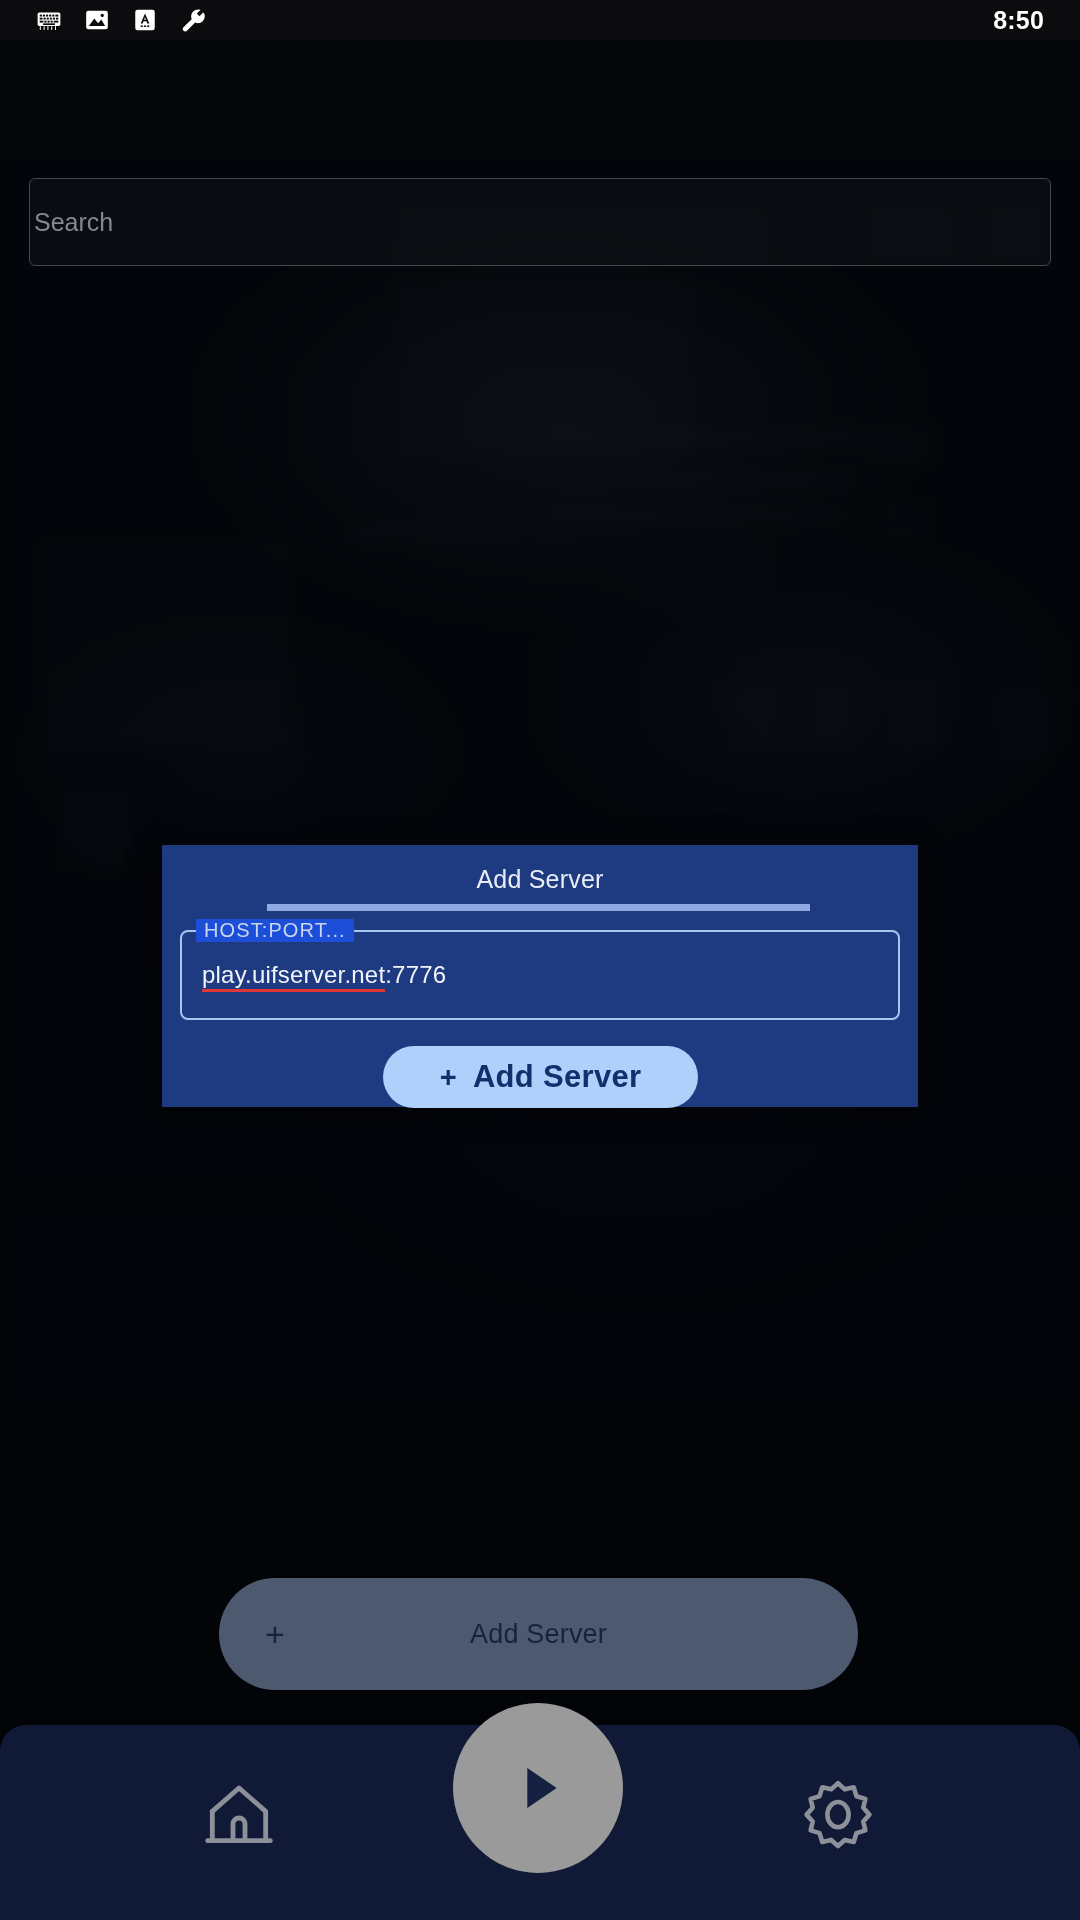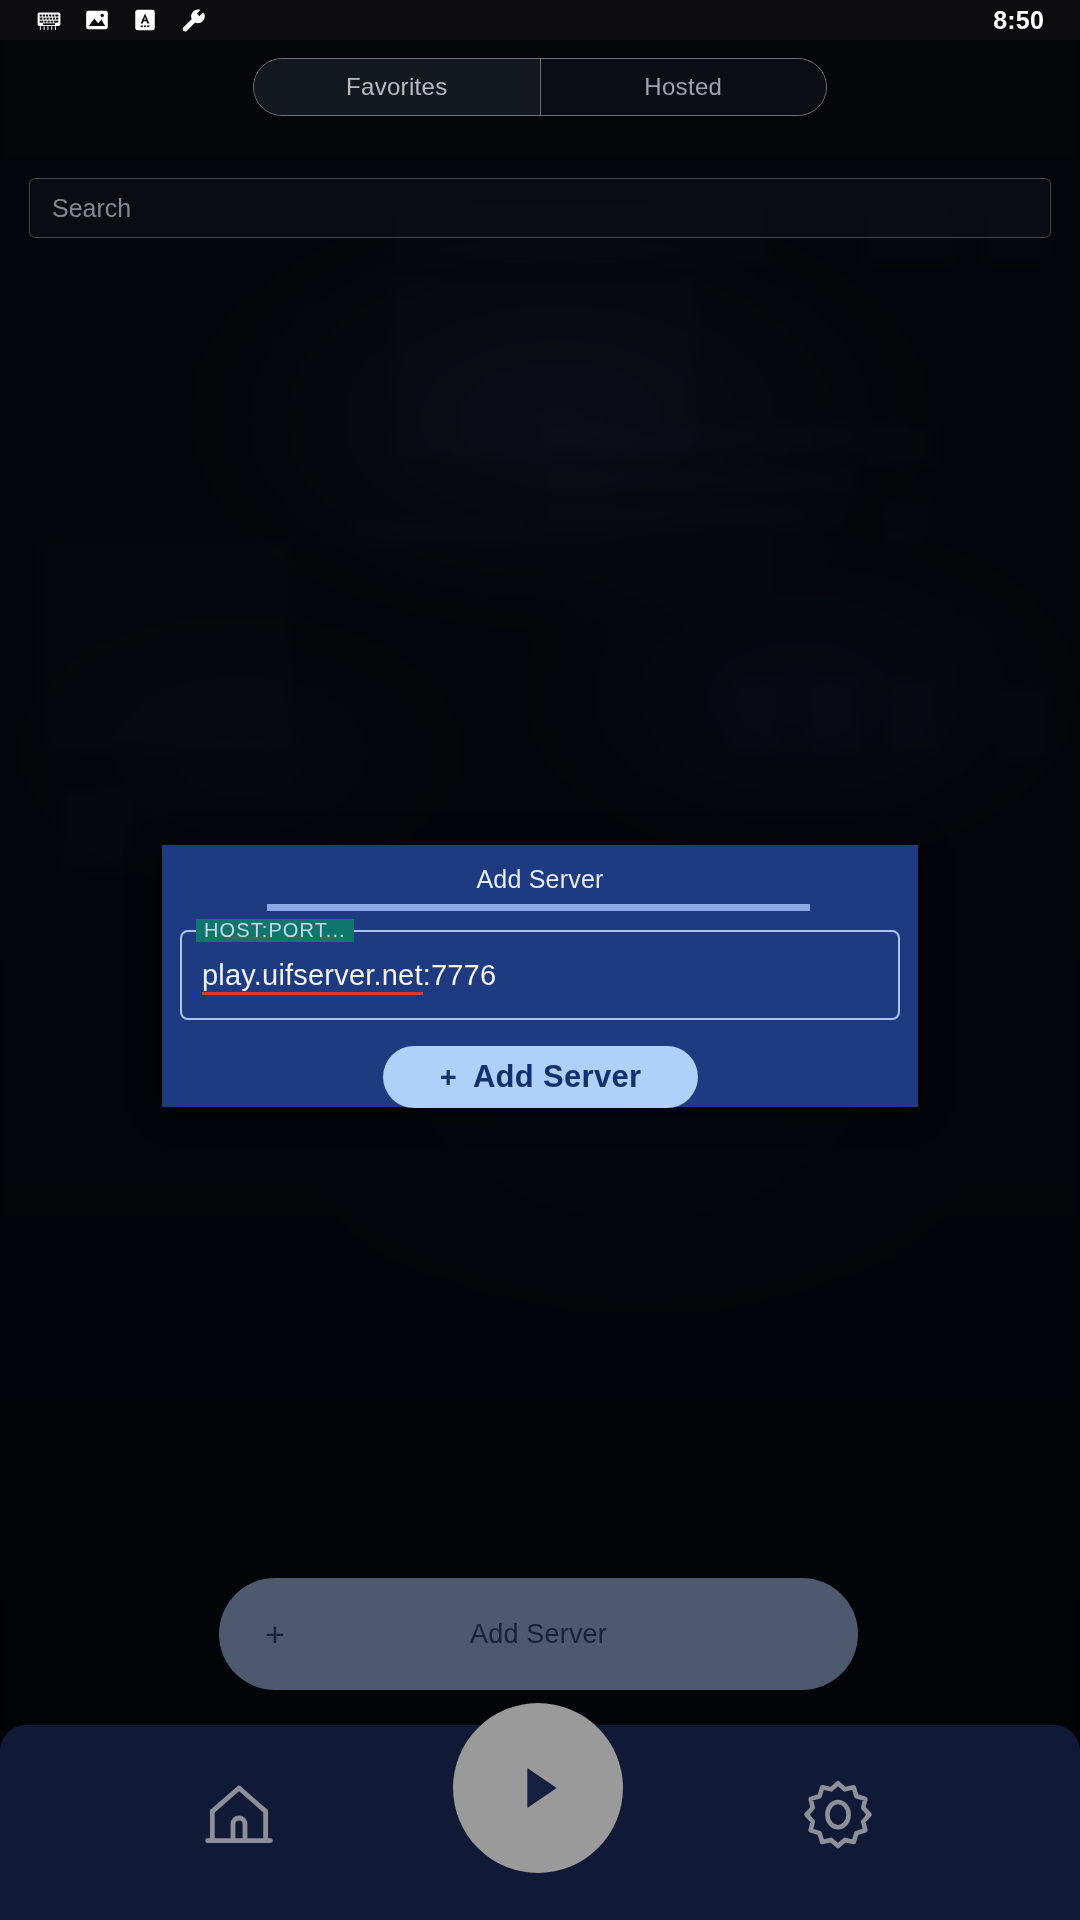--- a/index.html
+++ b/index.html
@@ -86,26 +86,26 @@
   .tab.inactive {
     background: rgba(20,22,28,0.55);
     color: #9fa3ab;
     border-left: 1px solid #6d7078;
   }
 
   
   #search-field {
     position: absolute;
     top: 178px; left: 29px;
-    width: 1022px; height: 60px;
+    width: 1022px; height: 88px;
     border: 1px solid #44474e;
     border-radius: 6px;
     background: rgba(16,18,23,0.55);
     display: flex; align-items: center;
-    padding-left: 22px;
+    padding-left: 4px;
     z-index: 20;
   }
   #search-input {
     width: 100%; height: 100%;
     background: transparent;
     border: none; outline: none;
     color: #e4e6ea;
     font-size: 25px;
     font-family: "Liberation Sans", sans-serif;
   }
@@ -142,29 +142,29 @@
     width: 720px; height: 90px;
     border: 2px solid #aac4f0;
     border-radius: 8px;
     z-index: 31;
     display: flex; align-items: center;
     padding-left: 20px;
   }
   #host-legend {
     position: absolute;
     top: -13px; left: 14px;
-    background: #0f766e;
+    background: #1d4ed8;
     padding: 0 8px;
     color: #c9d6f0;
     font-size: 20px;
     letter-spacing: 1.1px;
     z-index: 32;
   }
   #host-value {
-    font-size: 29px;
+    font-size: 24px;
     color: #f1f4fb;
     white-space: nowrap;
     letter-spacing: 0.2px;
   }
   #host-host {
     border-bottom: 3px solid #e03636;
     padding-bottom: 1px;
   }
 
   #dialog-add-btn {
@@ -307,24 +307,20 @@
           <rect x="14" y="17" width="2" height="1.4"></rect>
         </g>
       </svg>
       <svg class="sb-ico" viewBox="0 0 24 24">
         <path d="M21.3 5.1 L17.9 8.5 L15.5 6.1 L18.9 2.7 C16.6 1.9 13.9 2.4 12.1 4.2 C10.2 6.1 9.8 8.9 10.8 11.2 L3.2 18.8 C2.3 19.7 2.3 21.1 3.2 22 C4.1 22.9 5.5 22.9 6.4 22 L14 14.4 C16.3 15.4 19.1 15 21 13.1 C22.8 11.3 23.3 8.6 22.5 6.3 Z" fill="#fff"></path>
       </svg>
     </div>
     <div class="sb-time">8:50</div>
   </div>
 
-  <div id="tabbar">
-    <div class="tab">Favorites</div>
-    <div class="tab inactive">Hosted</div>
-  </div>
 
   <div id="search-field">
     <input id="search-input" type="text" placeholder="Search" style="">
   </div>
 
   <div id="dialog">
     <div id="dialog-title">Add Server</div>
   </div>
   <div id="dialog-divider"></div>
 

